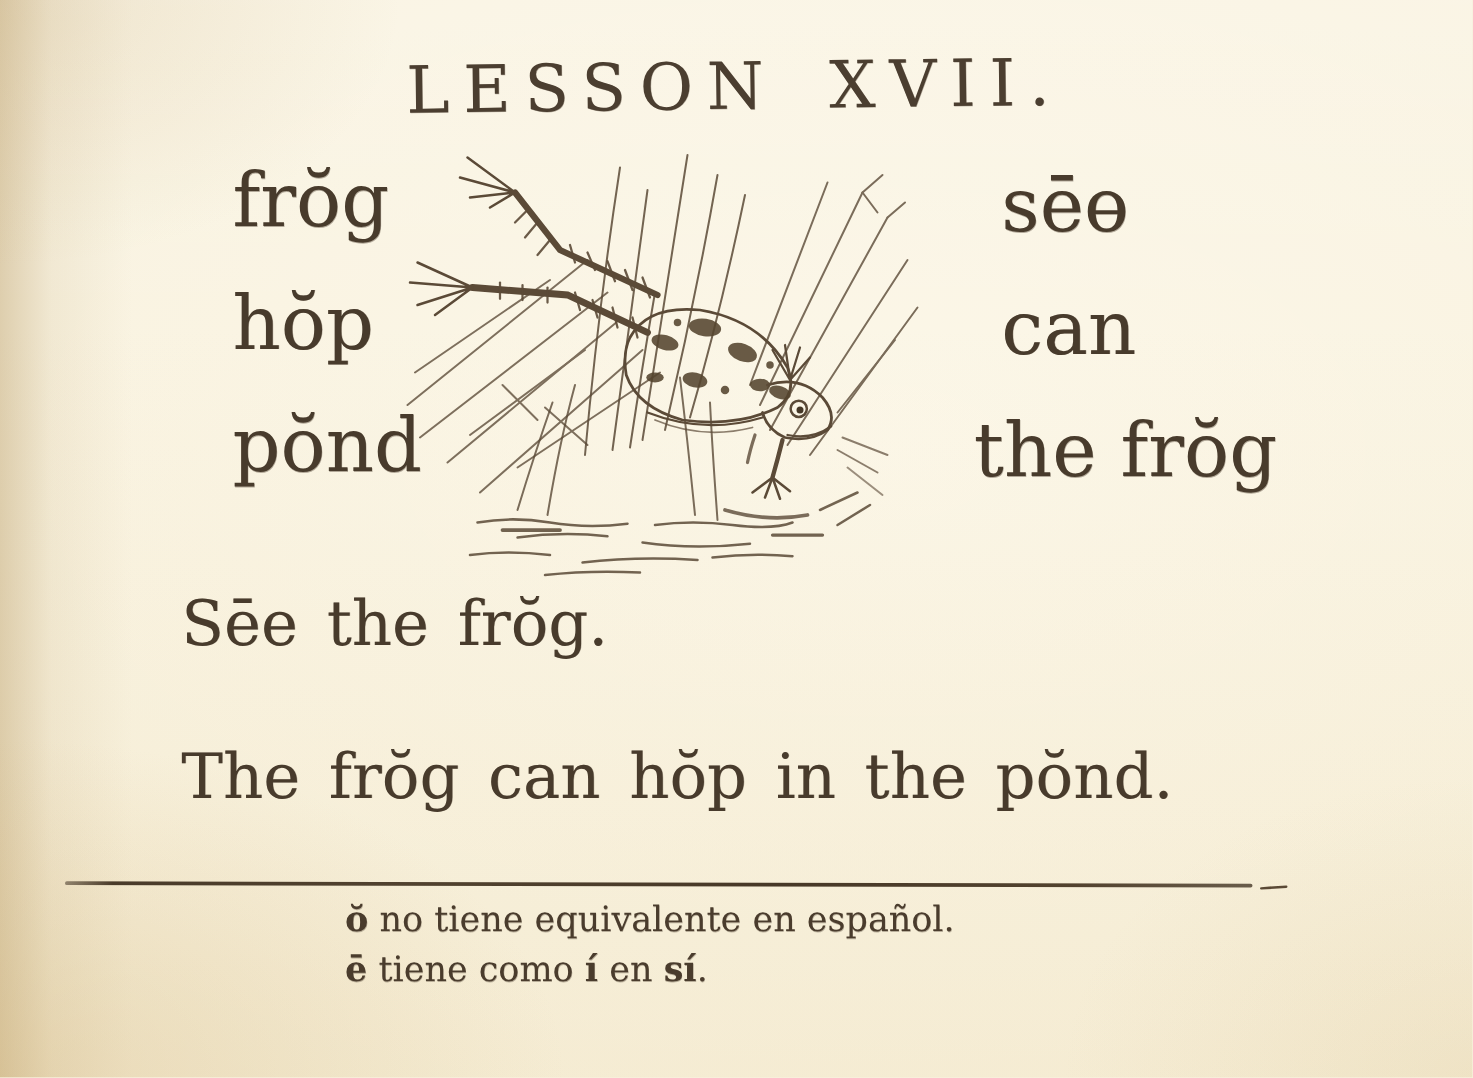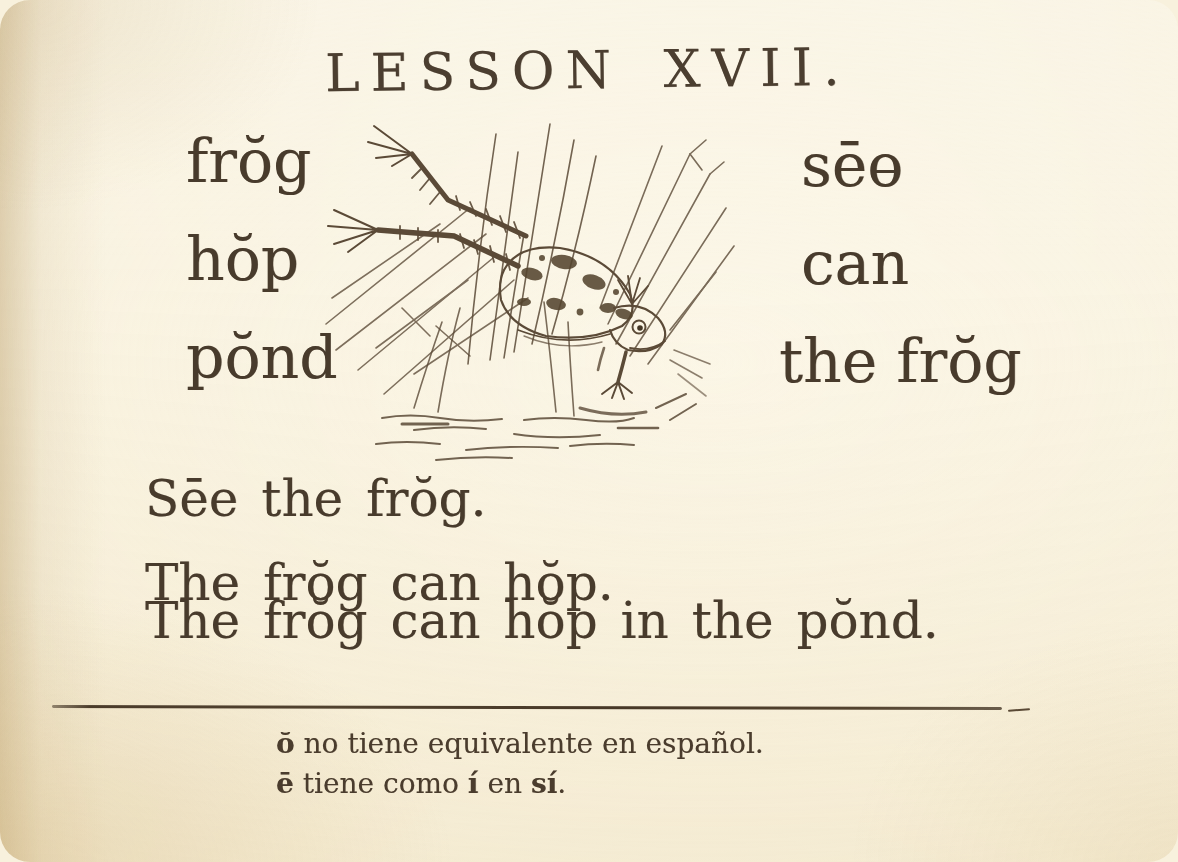--- a/index.html
+++ b/index.html
@@ -11,21 +11,21 @@
   .page{
     position:absolute;inset:0;
     background-image:
       radial-gradient(55% 45% at 0% 100%, rgba(205,175,118,0.30), rgba(205,175,118,0) 70%),
       radial-gradient(42% 38% at 0% 0%, rgba(190,160,105,0.20), rgba(190,160,105,0) 65%),
       radial-gradient(40% 40% at 100% 100%, rgba(205,175,118,0.14), rgba(205,175,118,0) 70%),
       linear-gradient(90deg, rgba(184,155,102,0.42) 0%, rgba(184,155,102,0.12) 3.5%, rgba(0,0,0,0) 9%),
       linear-gradient(180deg, rgba(255,255,255,0.18) 0%, rgba(0,0,0,0) 30%, rgba(224,200,142,0.15) 100%),
       radial-gradient(120% 90% at 60% 42%, rgba(255,252,242,0.55), rgba(0,0,0,0) 78%);
   }
-  .ink{color:#483b2c;border-radius:30px;}
+  .ink{color:#483b2c;}
   .title{
     position:absolute;left:325px;top:40px;margin:0;
     font-size:52px;font-weight:normal;letter-spacing:11px;word-spacing:14px;
     color:#4b3e30;white-space:nowrap;
     text-shadow:0.5px 0 0 currentColor, -0.3px 0 0 rgba(75,62,48,.6);
     transform:rotate(-0.7deg);
   }
   .vocab{position:absolute;font-size:60px;line-height:98px;white-space:nowrap;margin-left:40px;}
   .vocab-left{left:146px;top:112px;}
   .vocab-right{left:739px;top:116px;}
@@ -46,21 +46,20 @@
     transform:rotate(0.12deg);
   }
   .rule-dash{
     position:absolute;left:1008px;top:709px;width:22px;height:2px;border-radius:2px;
     background:#5a4935;transform:rotate(-4deg);
   }
   .footnotes{
     position:absolute;left:276px;top:716px;
     font-size:28px;line-height:40px;color:#4a3c2d;white-space:nowrap;
     text-shadow:0.3px 0.3px 0.4px rgba(72,58,43,.35);
-    margin-top:8px;
   }
   .footnote{display:block;}
   .footnote b{font-weight:bold;}
   .illustration{position:absolute;left:318px;top:112px;}
 </style>
 </head>
 <body>
 
 <div class="page ink">
 
@@ -193,21 +192,20 @@
     </g>
   </svg>
 
   <div class="vocab vocab-right">
     <span class="word inset">sēɵ</span>
     <span class="word inset">can</span>
     <span class="word">the frŏg</span>
   </div>
 
   <p class="sentence s1">Sēe the frŏg.</p>
-  <p class="sentence s2">The frŏg can hŏp.</p>
   <p class="sentence s3">The frŏg can hŏp in the pŏnd.</p>
 
   <div class="rule"></div>
   <div class="rule-dash"></div>
 
   <div class="footnotes">
     <span class="footnote"><b>ŏ</b><span> no tiene equivalente en español.</span></span>
     <span class="footnote"><b>ē</b><span> tiene como </span><b>í</b><span> en </span><b>sí</b><span>.</span></span>
   </div>
 

